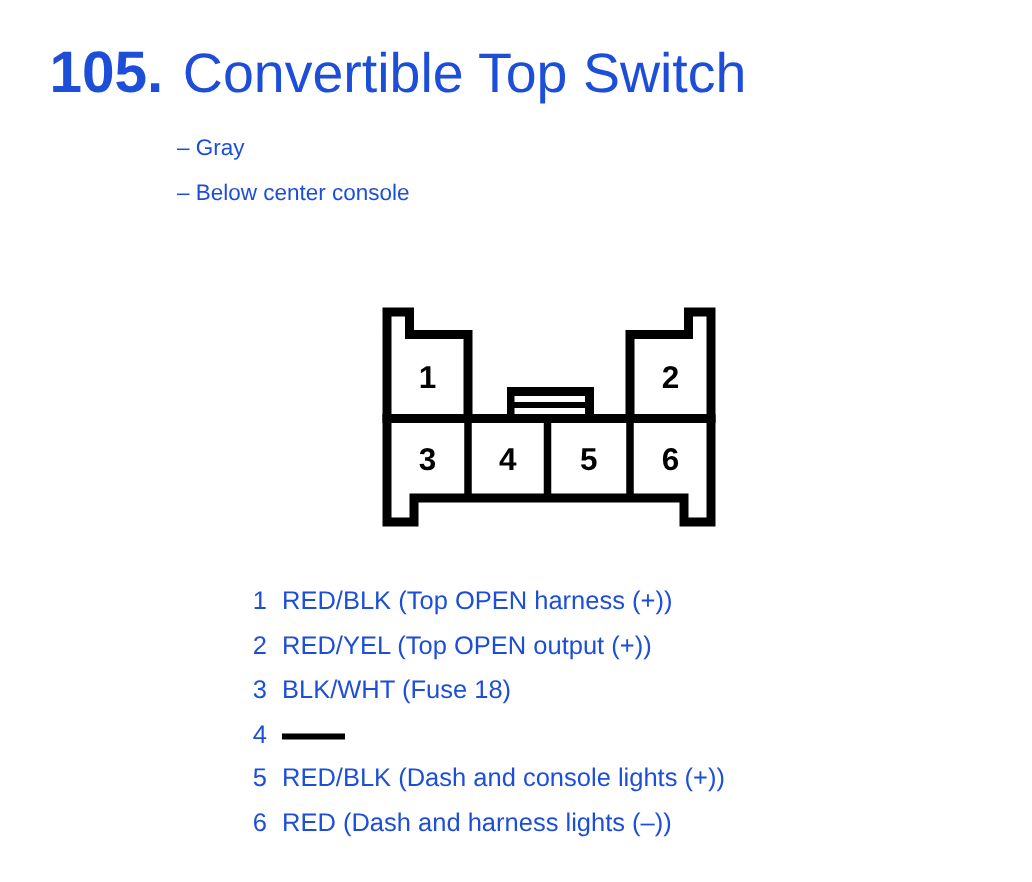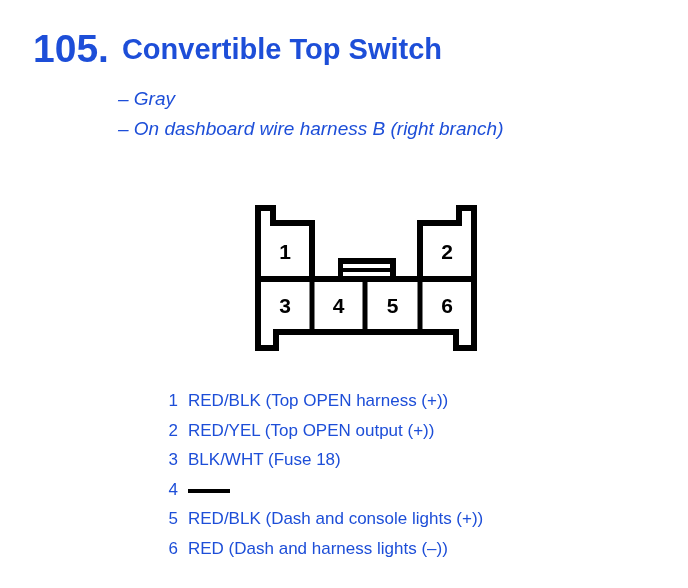--- a/index.html
+++ b/index.html
@@ -19,31 +19,30 @@
     position: absolute;
     left: 33px;
     top: 13px;
     display: flex;
     gap: 13px;
     font-size: 39px;
     font-weight: bold;
     line-height: 44px;
     white-space: nowrap;
   }
-  .title-row h1 { font-size: 29px; margin: 0; font-weight: bold; line-height: 44px; }
+  .title-row h1 { font-size: 37px; margin: 0; font-weight: normal; line-height: 44px; }
 
   
   .details {
     position: absolute;
     left: 118px;
     top: 70px;
-    font-size: 19px;
+    font-size: 15px;
     line-height: 29.5px;
     white-space: nowrap;
-    font-style: italic;
   }
 
   
   .connector {
     position: absolute;
     left: 245px;
     top: 180px;
   }
   .connector text {
     font-family: "Liberation Sans", sans-serif;
@@ -82,21 +81,21 @@
 
 <div class="page">
 
   <div class="title-row">
     <span>105.</span>
     <h1>Convertible Top Switch</h1>
   </div>
 
   <div class="details">
     <div class="detail-line">– Gray</div>
-    <div class="detail-line">– On dashboard wire harness B (right branch)</div>
+    <div class="detail-line">– Below center console</div>
   </div>
 
   <svg class="connector" width="245" height="165" viewBox="0 0 245 165" xmlns="http://www.w3.org/2000/svg">
 
     <path d="M 13,14 H 28 V 29 H 67 V 85 H 175 V 29 H 214 V 14 H 229 V 154 H 211 V 138 H 31 V 154 H 13 Z" fill="#ffffff" stroke="#000000" stroke-width="6" stroke-linejoin="miter"></path>
 
     <line x1="10" y1="85" x2="232" y2="85" stroke="#000000" stroke-width="6"></line>
 
     <line x1="67" y1="85" x2="67" y2="138" stroke="#000000" stroke-width="5"></line>
     <line x1="120" y1="85" x2="120" y2="138" stroke="#000000" stroke-width="5"></line>

